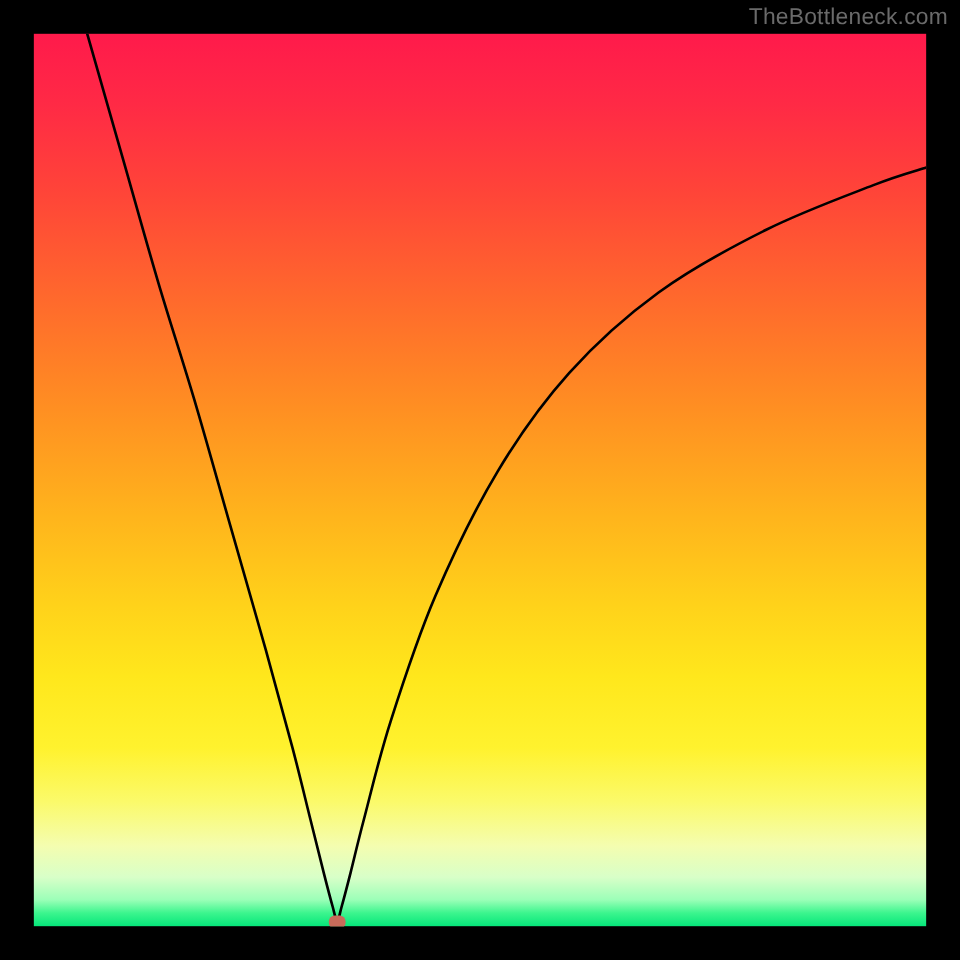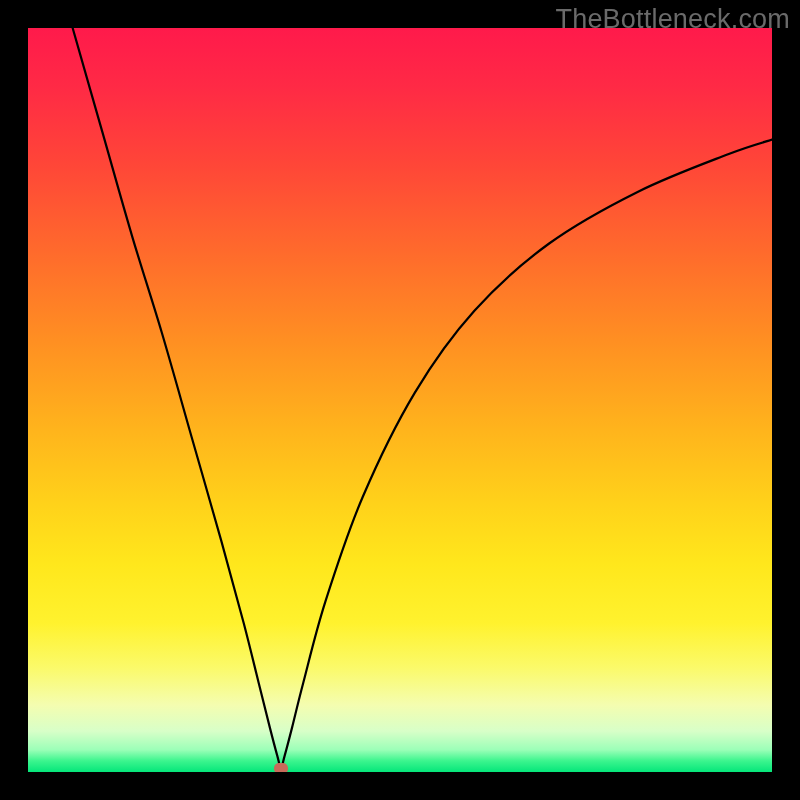--- a/index.html
+++ b/index.html
@@ -51,21 +51,21 @@
   }
   svg.curve {
     position: absolute;
     inset: 0;
   }
   .watermark {
     position: absolute;
     top: 4px;
     right: 10px;
     color: #6a6a6a;
-    font-size: 27px;
+    font-size: 19px;
     letter-spacing: 0.2px;
     font-weight: 400;
   }
   .dot {
     position: absolute;
     width: 14px;
     height: 11px;
     border-radius: 5px;
     background: #c86b5a;
   }

